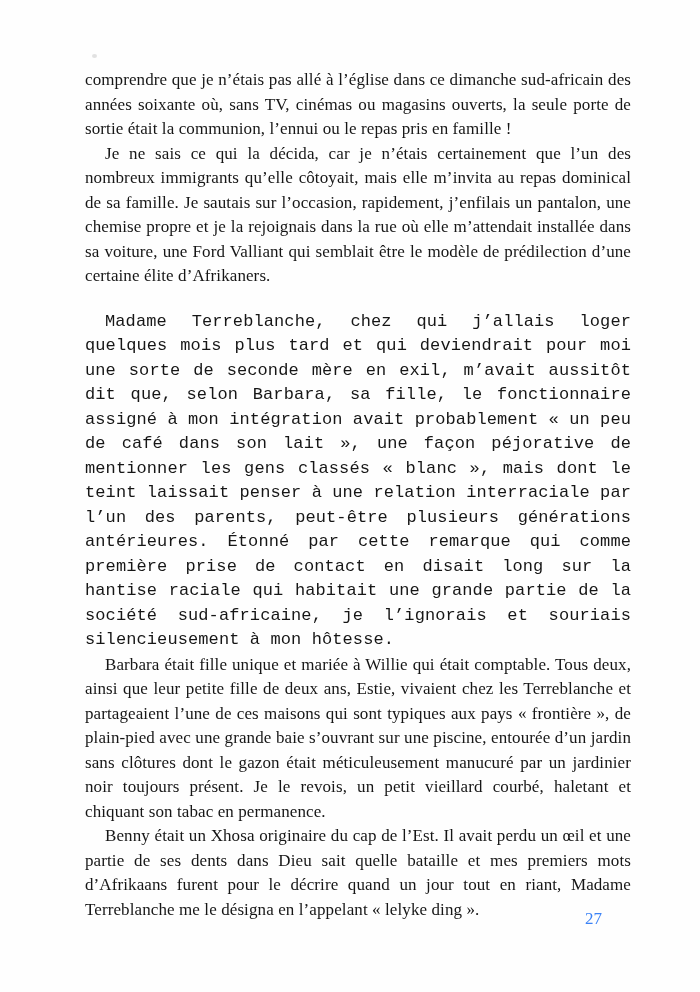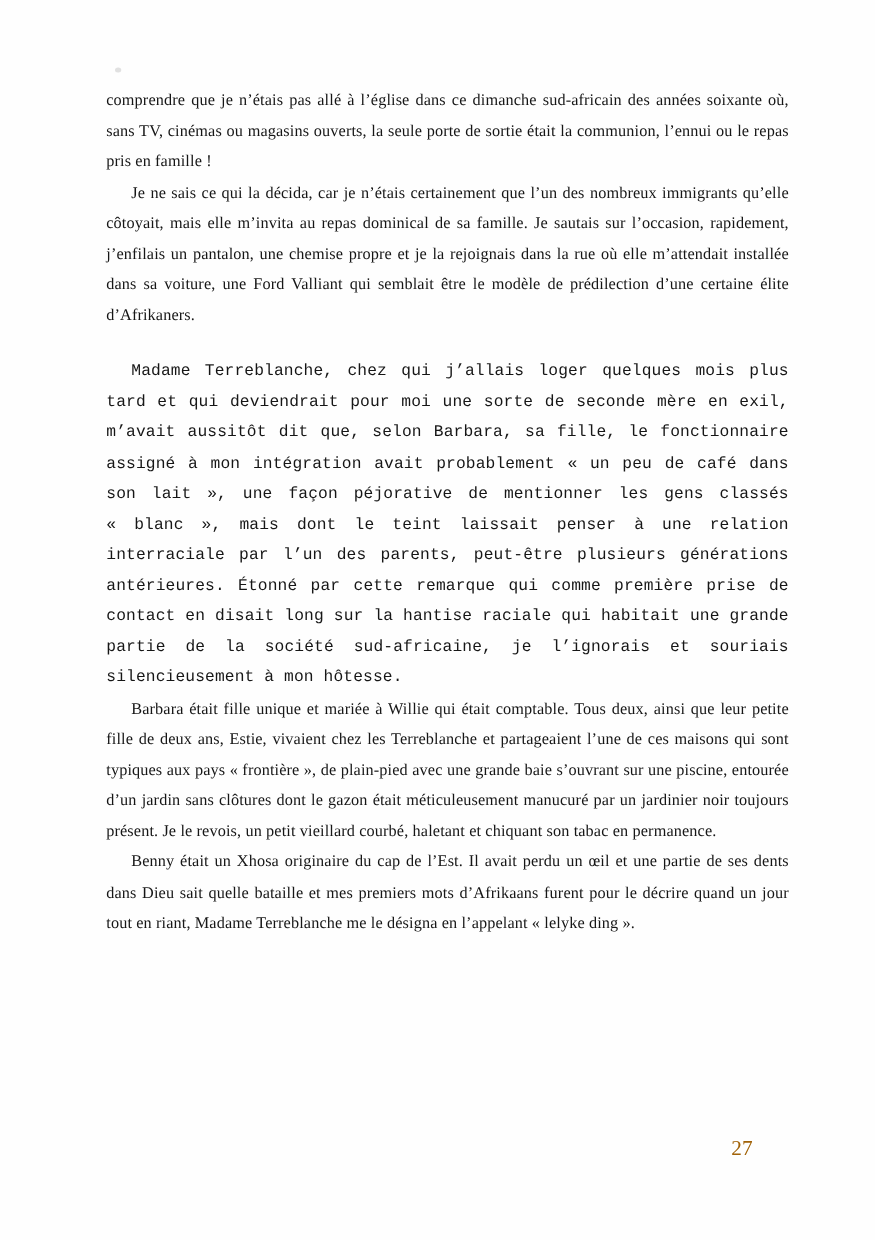--- a/index.html
+++ b/index.html
@@ -30,21 +30,21 @@
     background: #c9c9c9;
     opacity: 0.55;
     border-radius: 50%;
   }
 
   .text-block {
     position: absolute;
     left: 85px;
     top: 68px;
     width: 546px;
-    font-size: 13px;
+    font-size: 17px;
     line-height: 24.5px;
     text-align: justify;
     text-justify: inter-word;
     letter-spacing: 0.1px;
   }
 
   .para {
     text-indent: 20px;
     margin: 0;
   }
@@ -57,21 +57,21 @@
     margin-top: 21px;
     font-family: Liberation Mono, monospace;
   }
 
   .page-number {
     position: absolute;
     top: 909px;
     right: 98px;
     font-size: 17px;
     line-height: 20px;
-    color: #a16207;
+    color: #3b82f6;
   }
 </style>
 </head>
 <body>
 
 <div class="book-page">
 
   <div class="scan-speck"></div>
 
   <div class="text-block">

